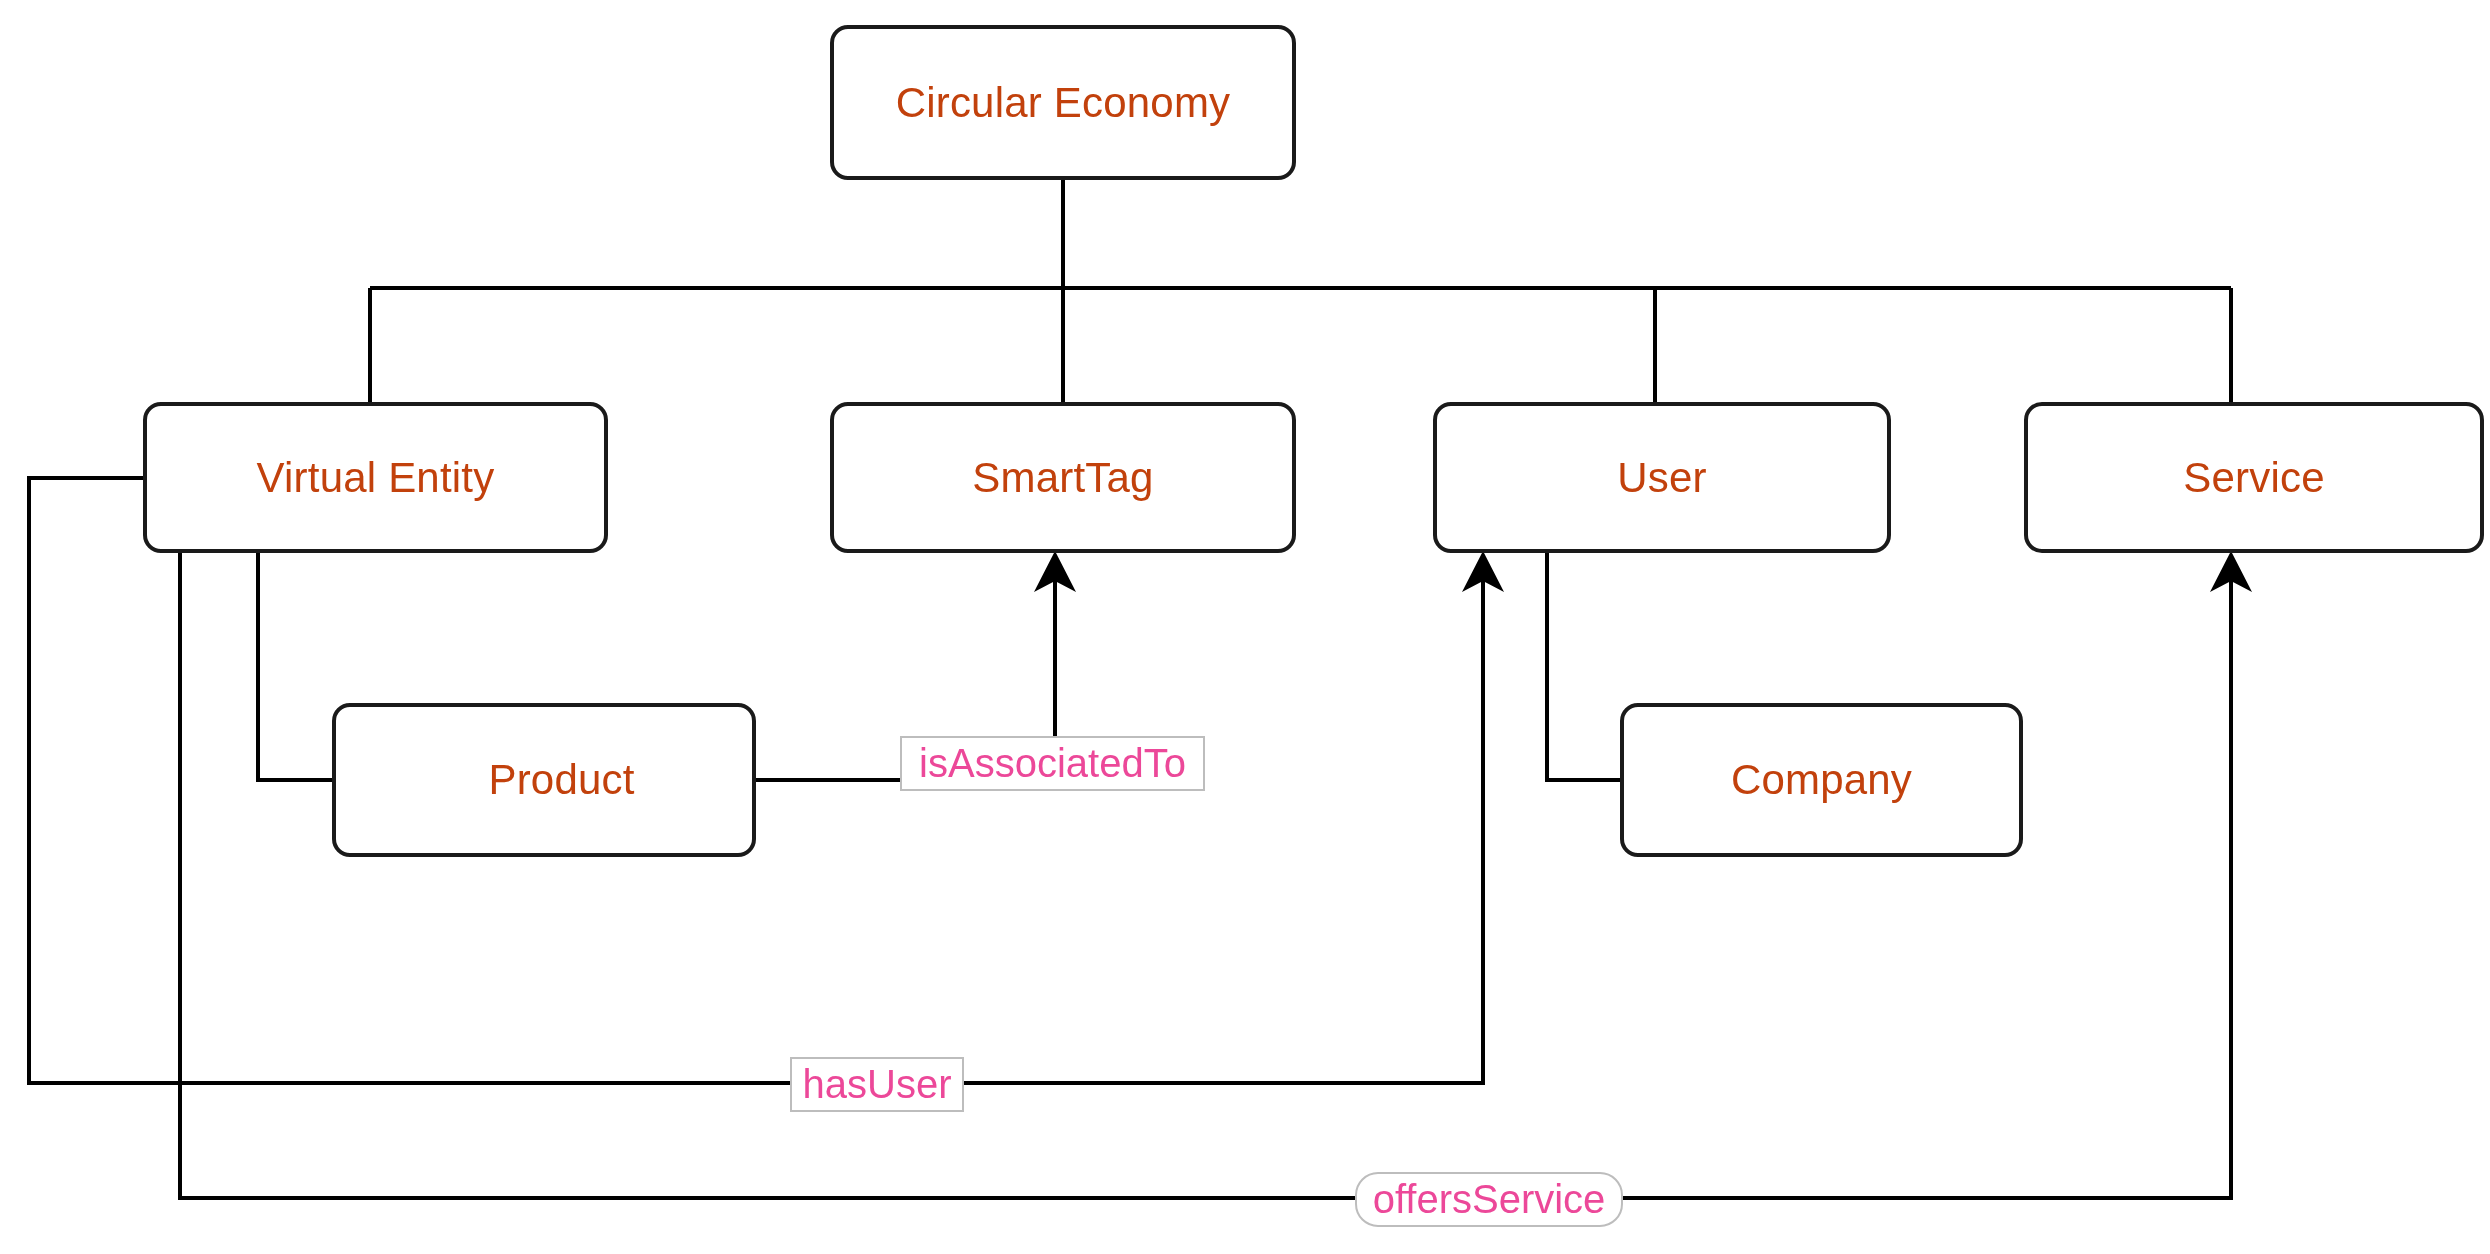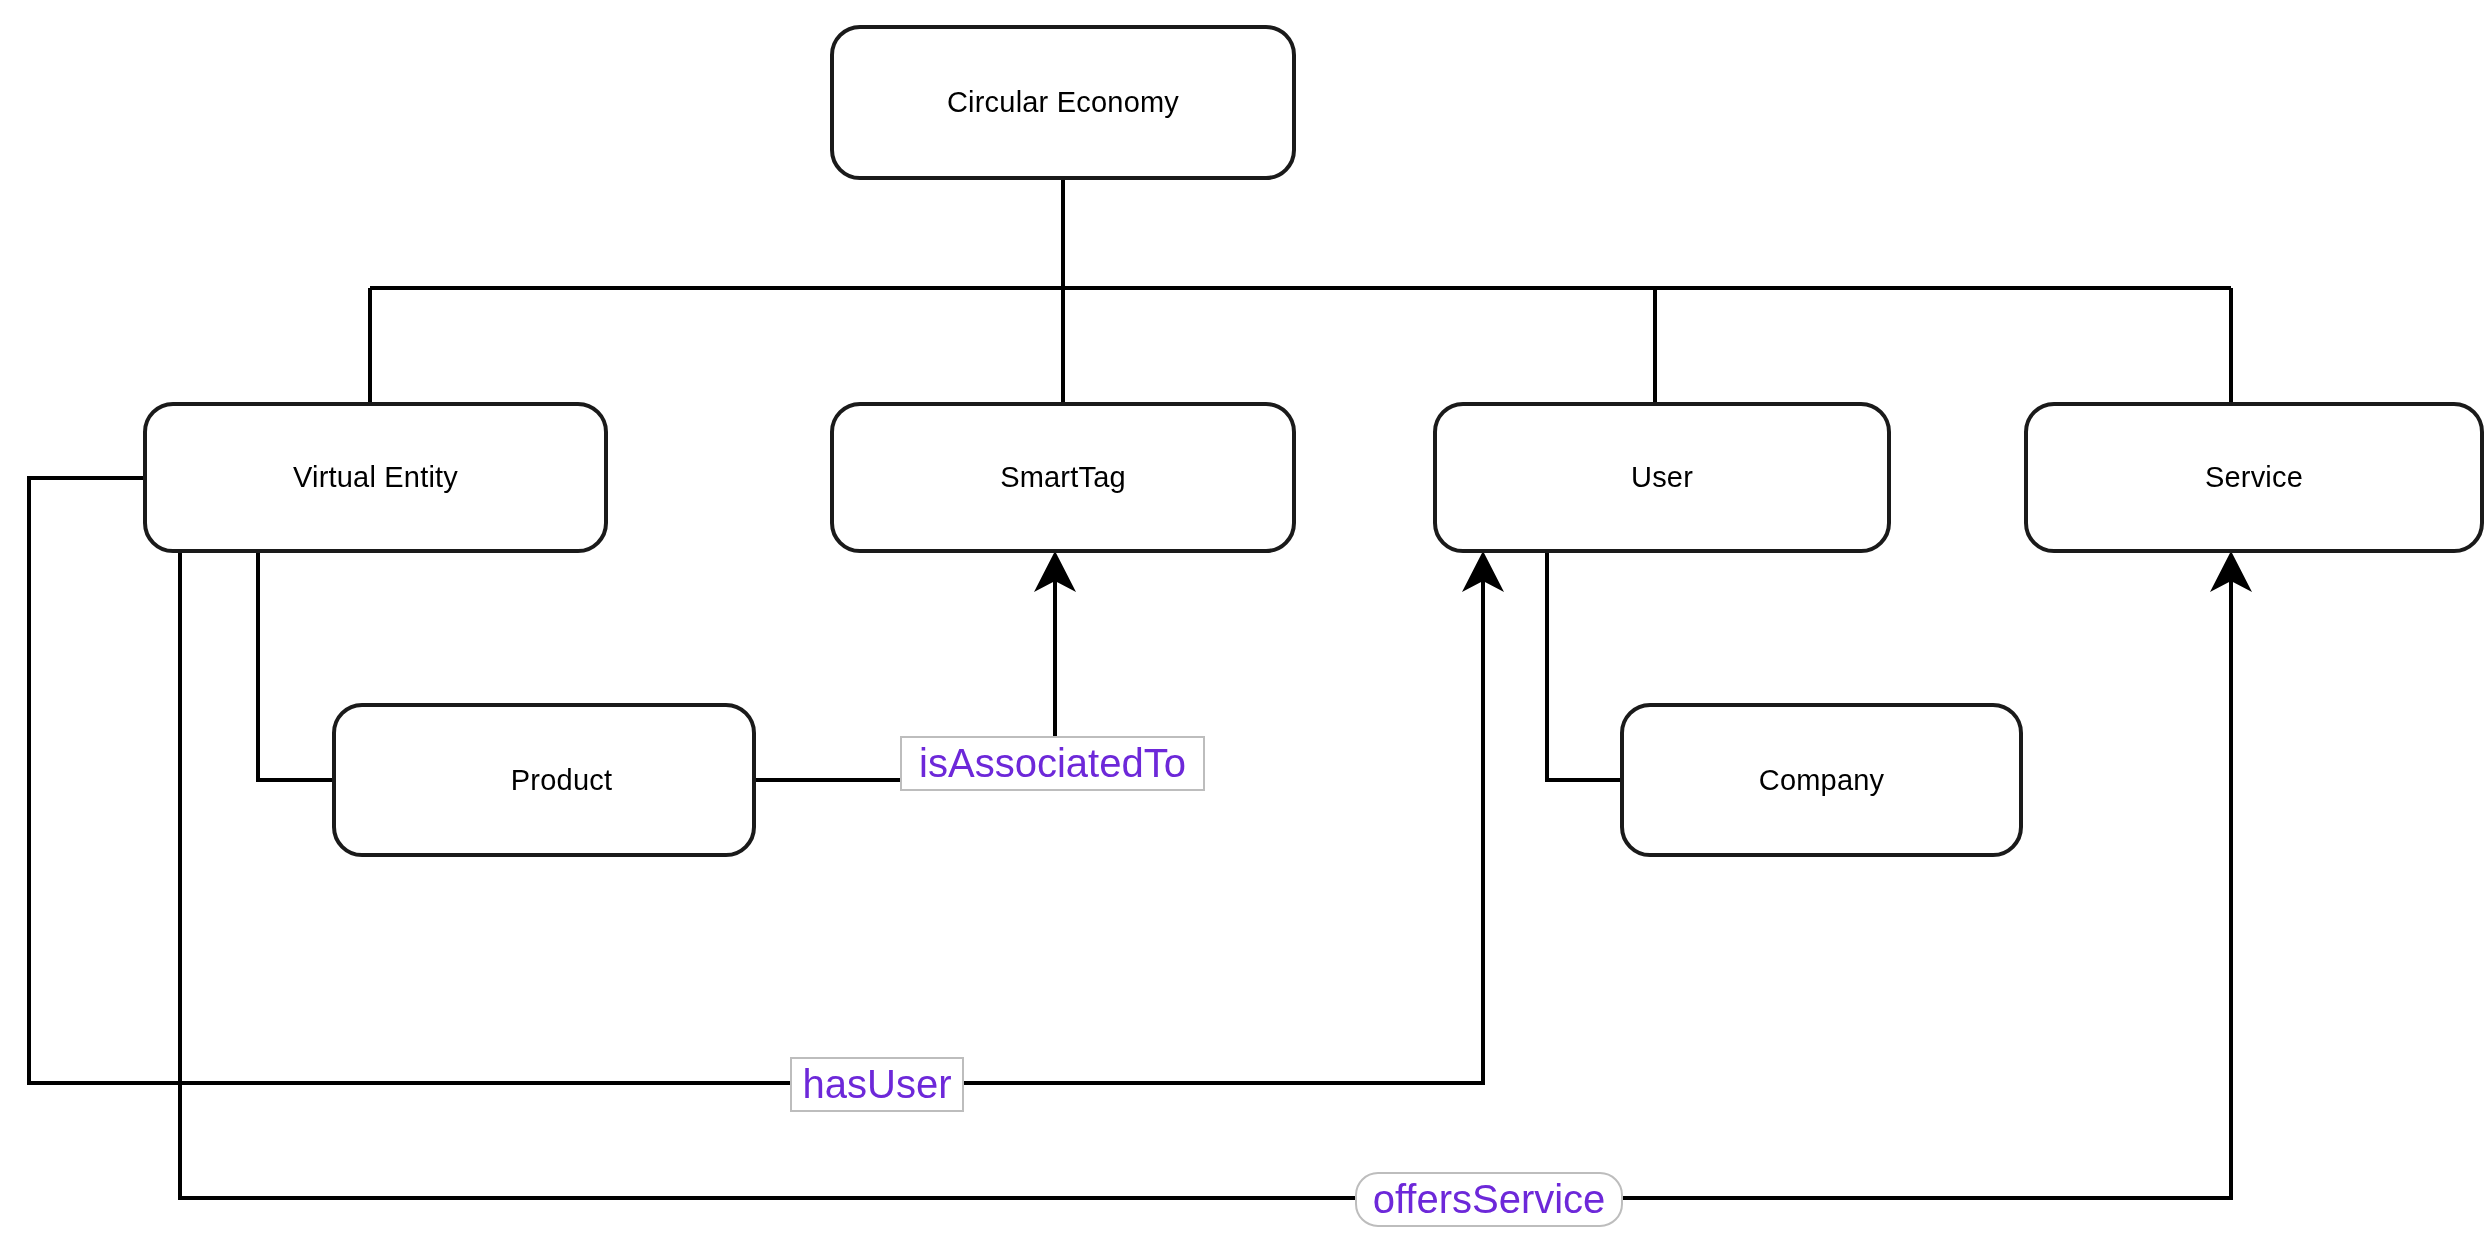--- a/index.html
+++ b/index.html
@@ -31,36 +31,36 @@
   }
   .arrowhead {
     fill: #000000;
     stroke: none;
   }
   .node {
     position: absolute;
     box-sizing: border-box;
     background: #ffffff;
     border: 4px solid #1a1a1a;
-    border-radius: 30px;
+    border-radius: 18px;
     display: flex;
     align-items: center;
     justify-content: center;
-    color: #000000;
-    font-size: 29px;
+    color: #c2410c;
+    font-size: 42px;
     font-family: "Liberation Sans", sans-serif;
     letter-spacing: 0.2px;
     white-space: nowrap;
   }
   .edge-label {
     position: absolute;
     box-sizing: border-box;
     background: #ffffff;
     border: 2px solid #bdbdbd;
-    color: #6d28d9;
+    color: #ec4899;
     font-size: 40px;
     font-family: "Liberation Sans", sans-serif;
     line-height: 1;
     padding: 6px 4px 8px 4px;
     white-space: nowrap;
     display: flex;
     align-items: center;
     justify-content: center;
   }
 </style>

